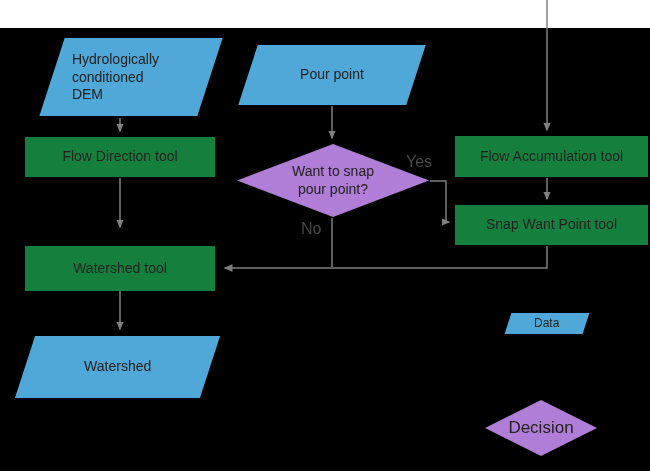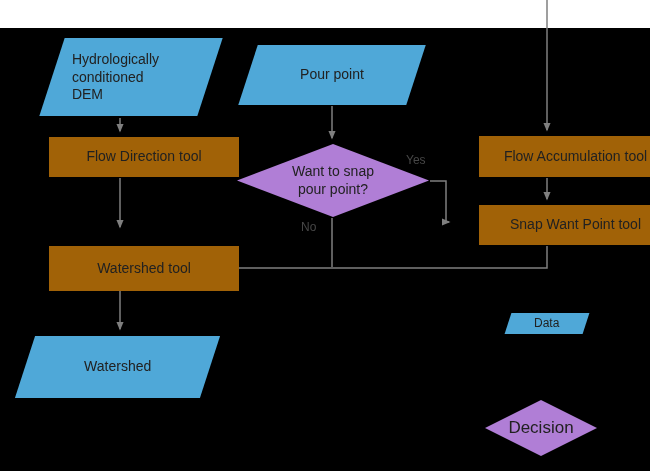--- a/index.html
+++ b/index.html
@@ -18,21 +18,21 @@
   .connectors { position: absolute; left: 0; top: 0; pointer-events: none; }
 
   .node {
     position: absolute;
     display: flex; align-items: center; justify-content: center;
     color: #212121; font-size: 14px; line-height: 1.25;
   }
   .label { text-align: center; white-space: pre-line; }
   .label.left { text-align: left; }
 
-  .process { background: #a16207; margin-left: 24px; }
+  .process { background: #15803d; }
   .data-shape { background: #4FA8D8; transform: skewX(-18deg); }
   .data-shape > .label { transform: skewX(18deg); }
   .diamond {
     background: #B07ED6;
     clip-path: polygon(50% 0, 100% 50%, 50% 100%, 0 50%);
   }
 
   
   .dem        { left: 52px;  top: 38px;  width: 158px; height: 78px; }
   .dem .label { width: 118px; }
@@ -43,21 +43,21 @@
   .snap       { left: 455px; top: 205px; width: 193px; height: 40px; }
   .wtool      { left: 25px;  top: 246px; width: 190px; height: 45px; }
   .wshed      { left: 25px;  top: 336px; width: 185px; height: 62px; }
 
   
   .legend-data     { left: 508px; top: 313px; width: 78px;  height: 21px; font-size: 12px; }
   .legend-process  { left: 509px; top: 351px; width: 87px;  height: 34px; font-size: 12px; }
   .legend-decision { left: 485px; top: 400px; width: 112px; height: 56px; font-size: 17px; }
 
   .edge-label {
-    position: absolute; font-size: 12px; color: #474747;
+    position: absolute; font-size: 16px; color: #474747;
   }
   .lbl-yes { left: 406px; top: 153px; }
   .lbl-no  { left: 301px; top: 220px; }
 </style>
 </head>
 <body>
 
 <div class="canvas">
 
   <div class="bg-black"></div>

